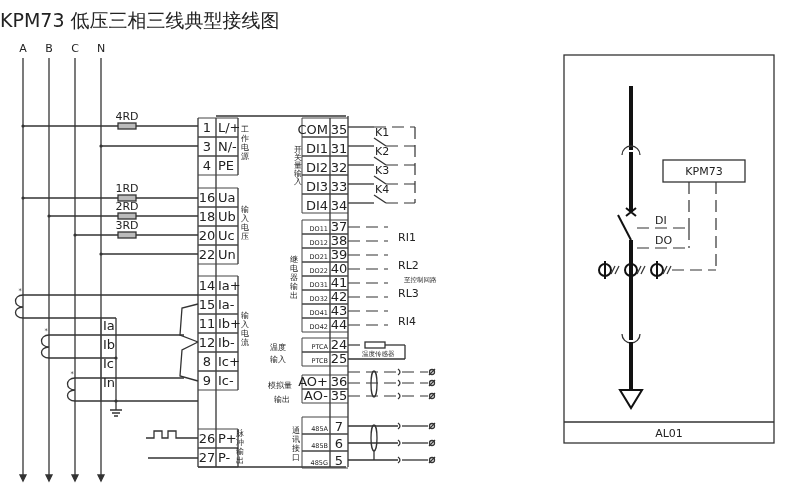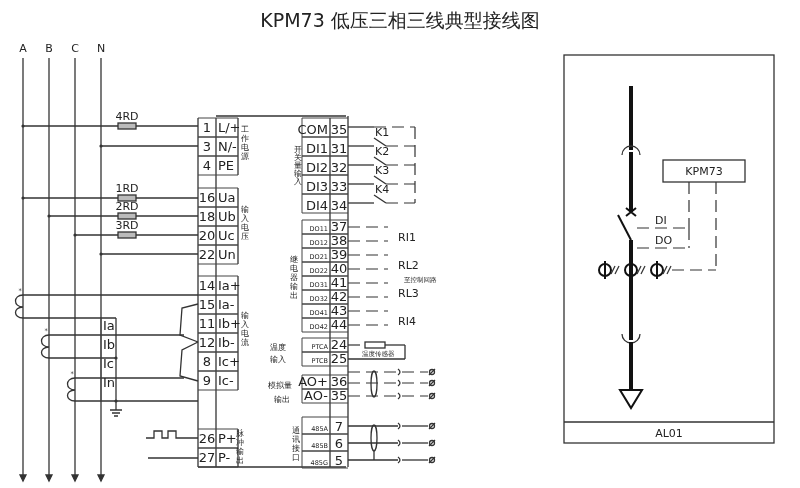--- a/index.html
+++ b/index.html
@@ -1,17 +1,17 @@
 <!DOCTYPE html>
 <html><head>
 <meta charset="utf-8">
 <style>
   html,body{margin:0;padding:0;background:#fff;}
   body{width:800px;height:488px;position:relative;overflow:hidden;font-family:"DejaVu Sans",sans-serif;}
-  #title{position:absolute;left:0;top:8px;width:800px;text-align:center;font-size:19px;color:#222;font-family:"DejaVu Sans",sans-serif;}
+  #title{position:absolute;left:0;top:8px;width:800px;text-align:left;font-size:19px;color:#222;font-family:"DejaVu Sans",sans-serif;}
   svg{position:absolute;left:0;top:0;}
   .ln{stroke:#333;stroke-width:1.3;fill:none;}
   .thin{stroke:#444;stroke-width:1;fill:none;}
   .dash{stroke:#333;stroke-width:1.2;fill:none;stroke-dasharray:12 6;}
   .box{stroke:#333;stroke-width:1.3;fill:#fff;}
   .t{font-family:"DejaVu Sans",sans-serif;fill:#222;}
   .tn{font-size:13px;}
   .ts{font-size:8px;}
   .tx{font-size:6.5px;}
   .tl{font-size:11px;}

